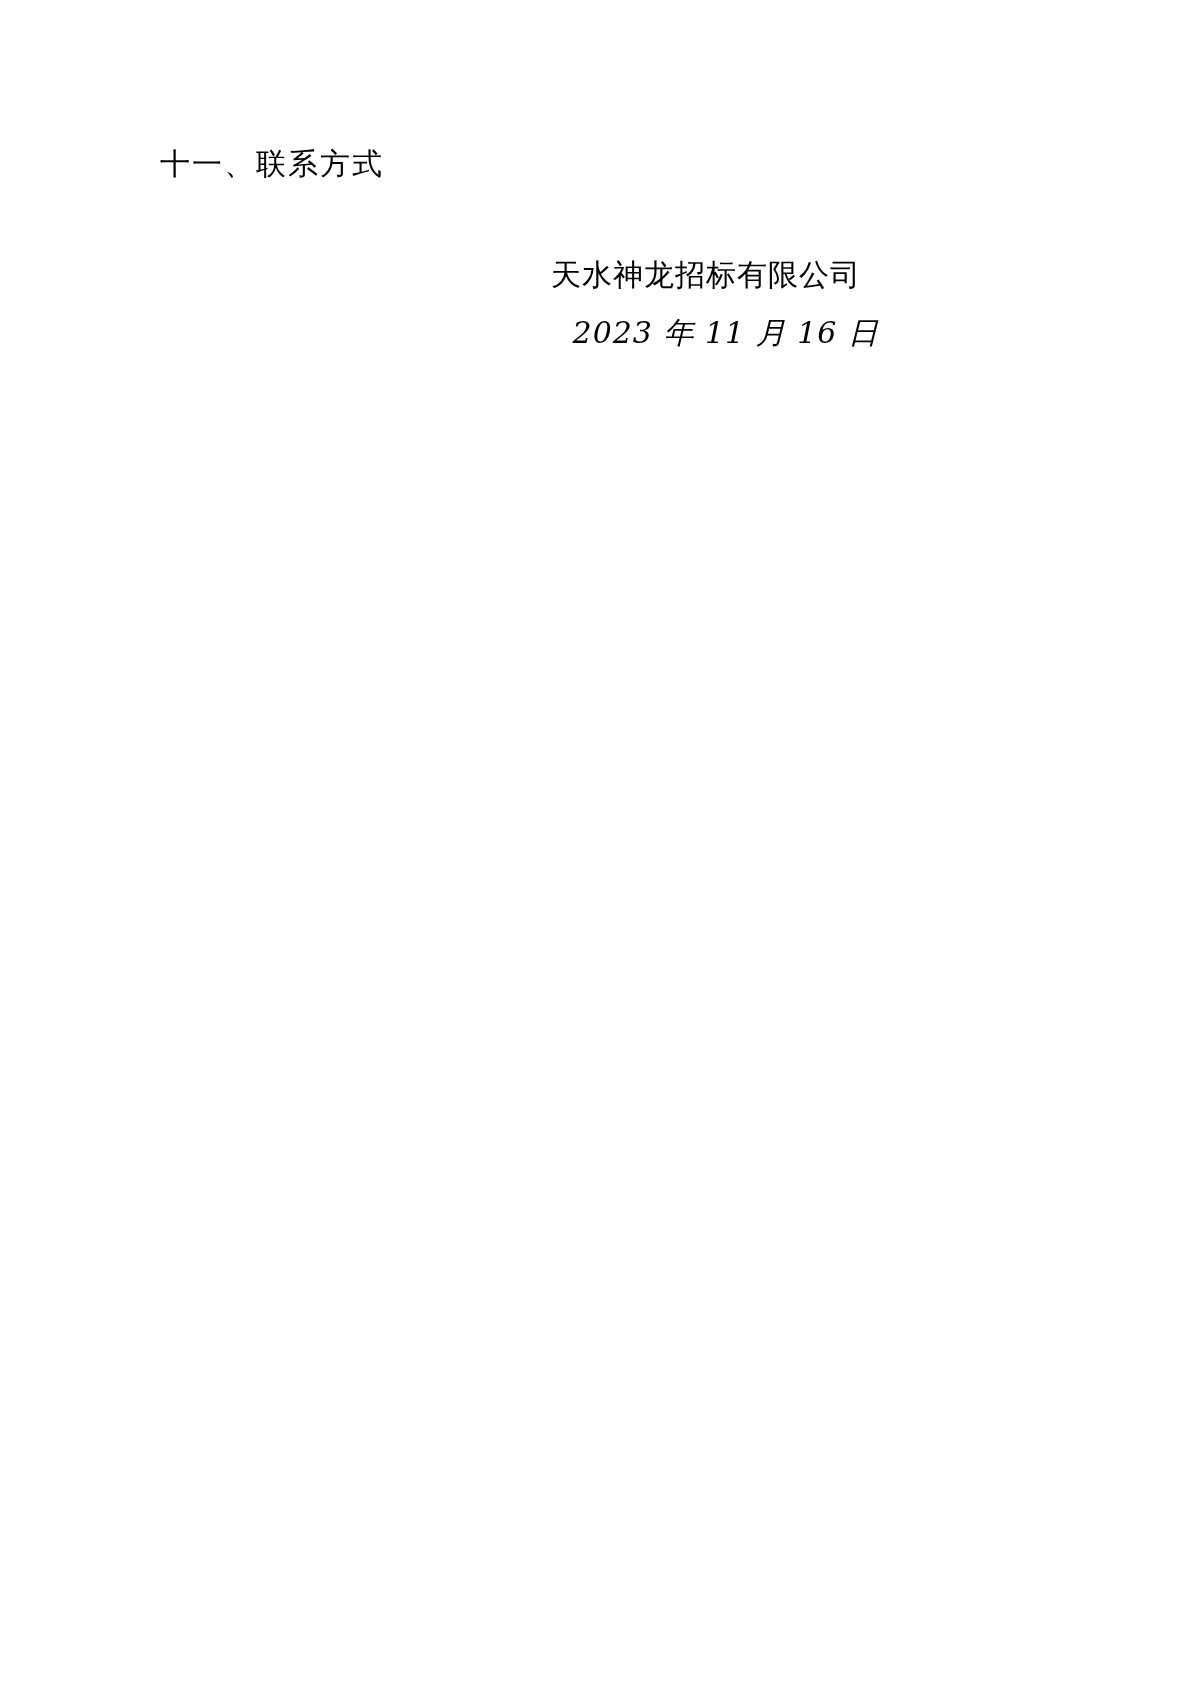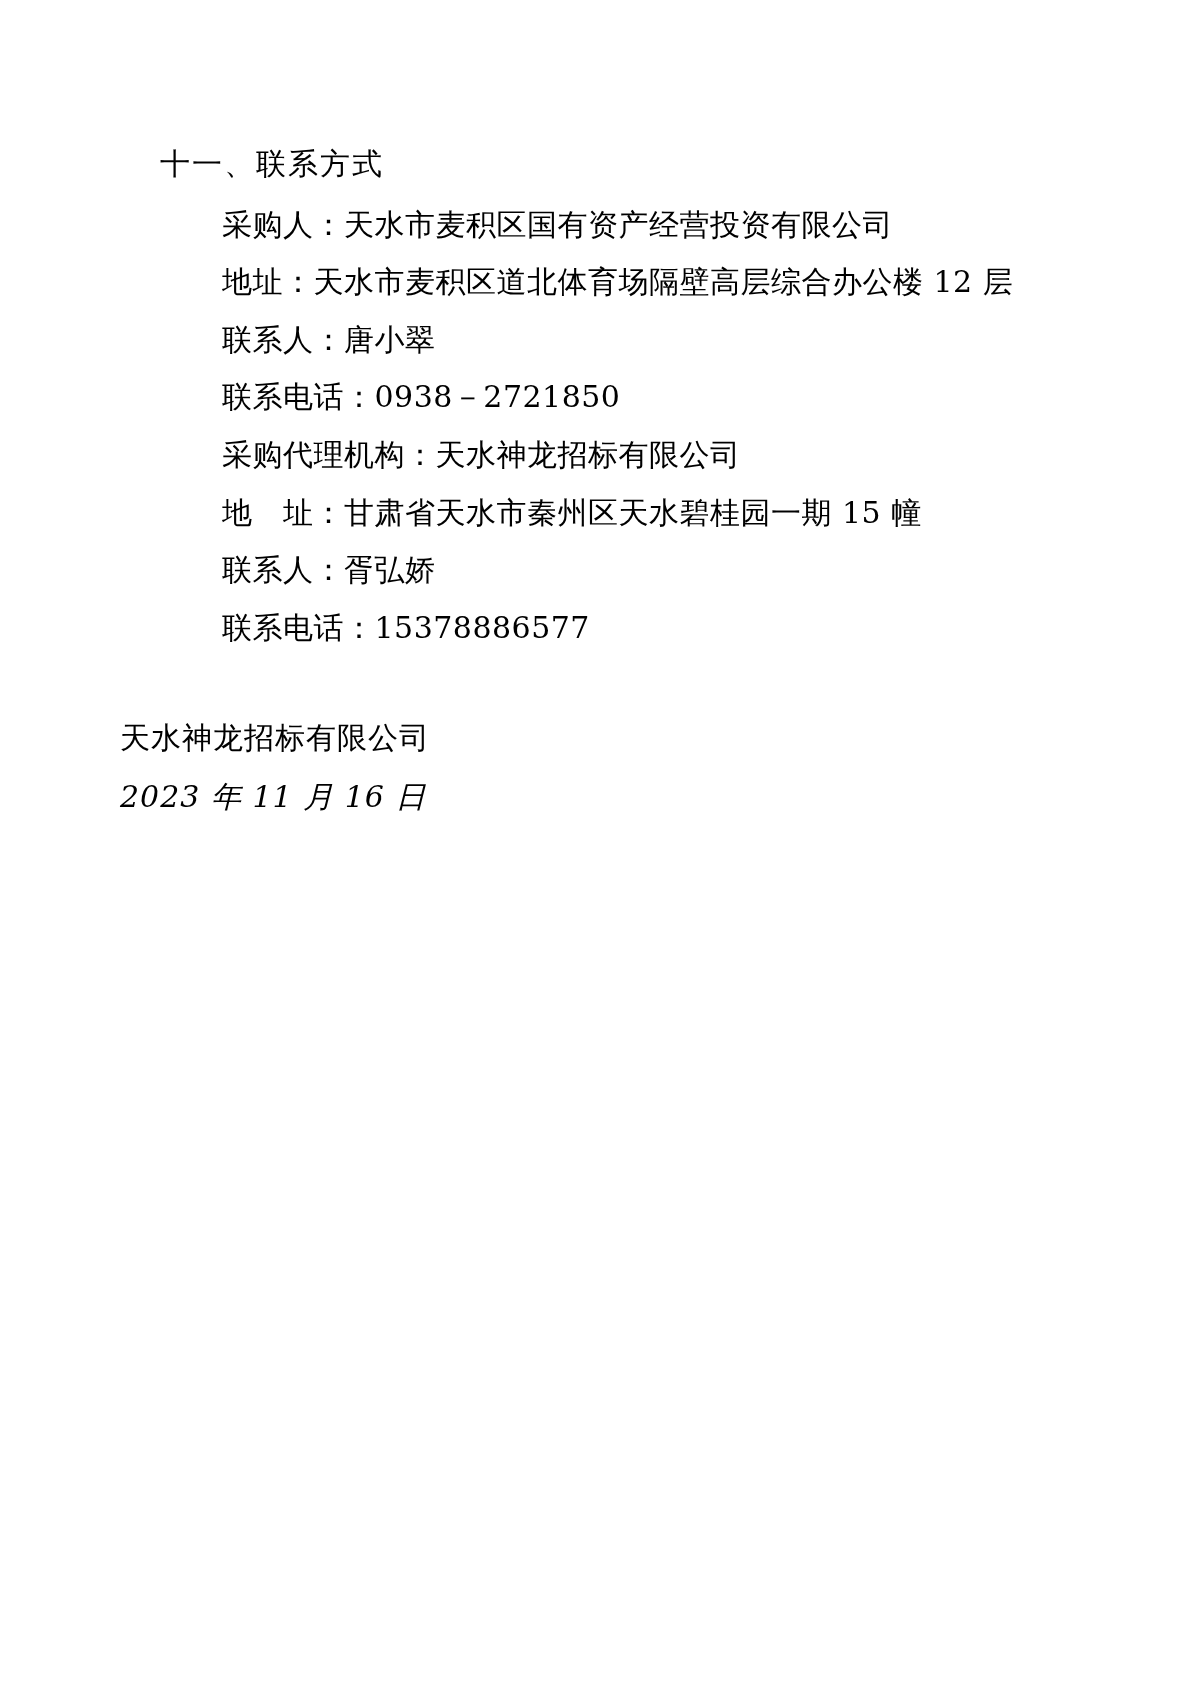--- a/index.html
+++ b/index.html
@@ -38,20 +38,21 @@
     list-style: none;
   }
   .contact-line {
     margin: 0 0 9px 102px;
     font-size: 30px;
     white-space: nowrap;
     letter-spacing: 0.5px;
   }
   .signature-block {
     margin-top: 62px;
+    text-align: right;
     padding-right: 210px;
   }
   .sign-company {
     font-size: 30px;
     letter-spacing: 1px;
     margin-bottom: 10px;
     white-space: nowrap;
   }
   .sign-date {
     font-size: 30px;
@@ -62,30 +63,20 @@
   }
 </style>
 </head>
 <body>
 
 <div class="page">
   <div class="doc-body">
 
     <div class="section-heading">十一、联系方式</div>
 
-    <ul class="contact-list">
-      <li class="contact-line">采购人：天水市麦积区国有资产经营投资有限公司</li>
-      <li class="contact-line">地址：天水市麦积区道北体育场隔壁高层综合办公楼 12 层</li>
-      <li class="contact-line">联系人：唐小翠</li>
-      <li class="contact-line">联系电话：0938－2721850</li>
-      <li class="contact-line">采购代理机构：天水神龙招标有限公司</li>
-      <li class="contact-line">地　址：甘肃省天水市秦州区天水碧桂园一期 15 幢</li>
-      <li class="contact-line">联系人：胥弘娇</li>
-      <li class="contact-line">联系电话：15378886577</li>
-    </ul>
 
     <div class="signature-block">
       <div class="sign-company">天水神龙招标有限公司</div>
       <div class="sign-date">2023 年 11 月 16 日</div>
     </div>
 
   </div>
 </div>
 
 </body></html>

